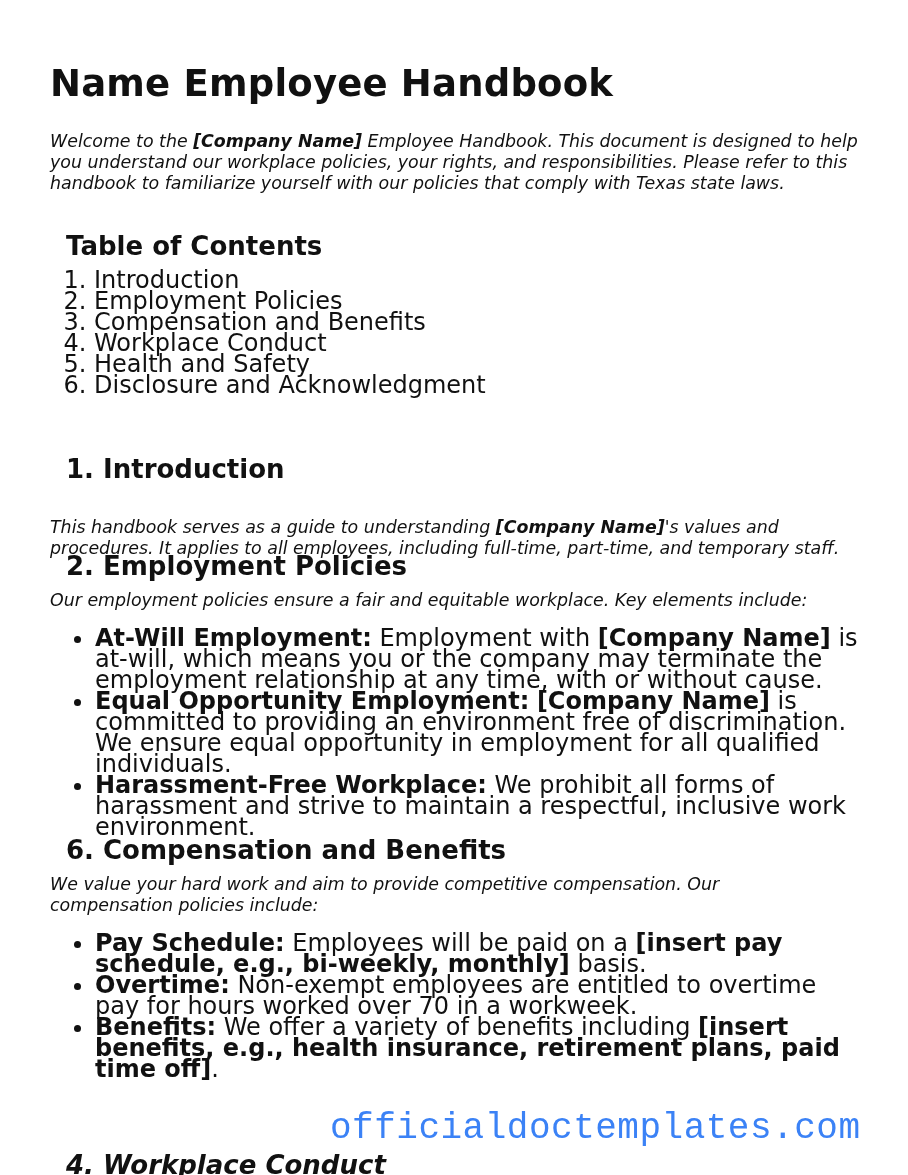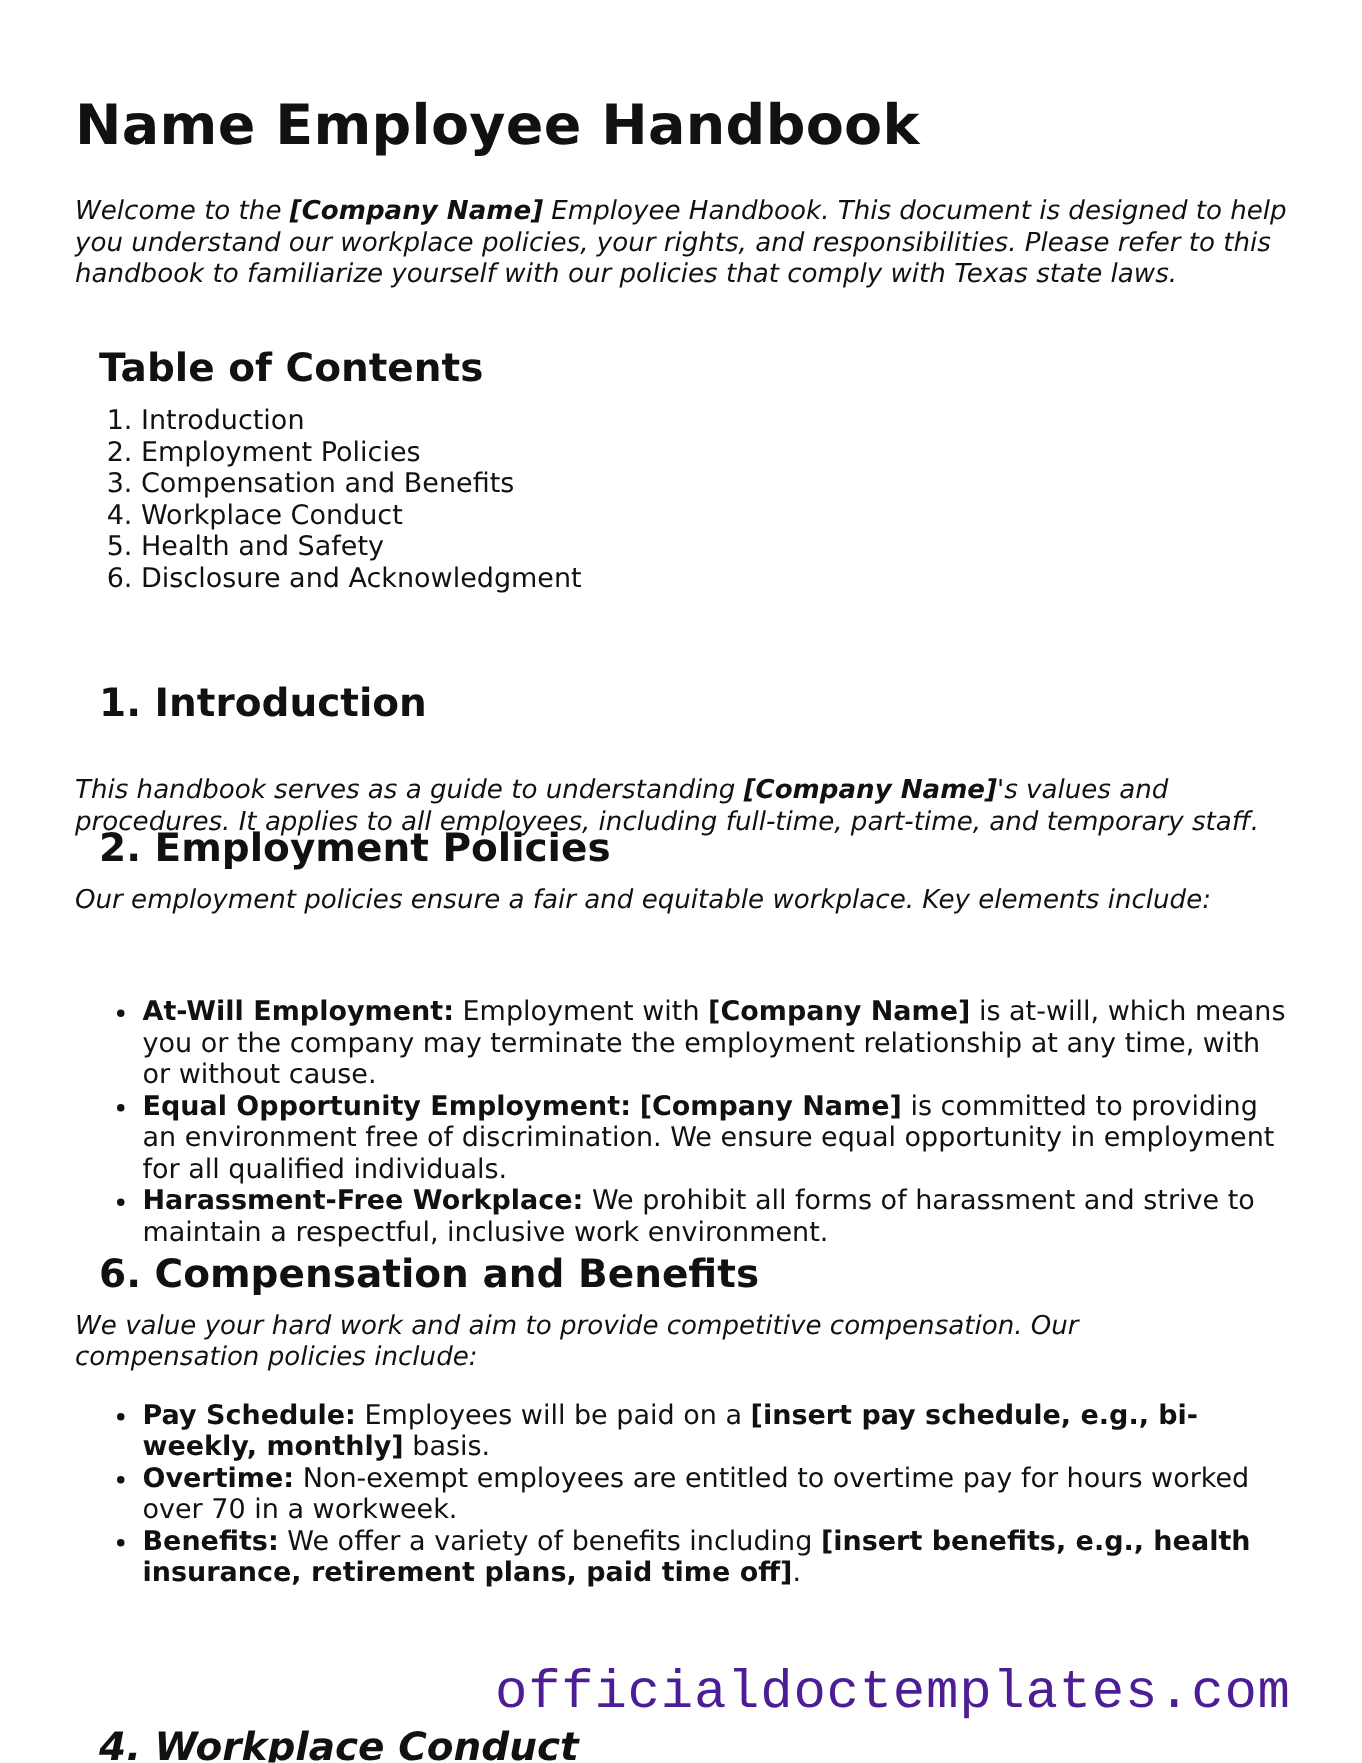--- a/index.html
+++ b/index.html
@@ -2,27 +2,27 @@
 <html><head>
 <meta charset="utf-8">
 <style>
   html, body { margin: 0; padding: 0; background: #ffffff; }
   body { width: 908px; height: 1175px; overflow: hidden; position: relative;
          font-family: "DejaVu Sans", sans-serif; color: #111; }
   .page { position: absolute; left: 50px; top: 0; width: 810px; }
   h1 { font-size: 37px; font-weight: bold; margin: 0; position: absolute; top: 62px; left: 0; letter-spacing: 0.2px; white-space: nowrap; }
   h2 { font-size: 26px; font-weight: bold; margin: 16px; position: absolute; left: 0; white-space: nowrap; }
   p { font-size: 17.4px; line-height: 21px; margin: 0; position: absolute; left: 0; width: 810px; font-style: italic; }
-  ol, ul { position: absolute; left: 0; margin: 0; padding: 0; font-size: 18px; line-height: 21px; }
+  ol, ul { position: absolute; left: 0; margin: 0; padding: 0; font-size: 24px; line-height: 21px; }
   ol { padding-left: 44px; }
   ul { padding-left: 45px; width: 765px; list-style: disc; }
   li { margin: 0; }
   b { font-weight: bold; }
   .watermark { position: absolute; left: 330px; top: 1108px; font-family: "Liberation Mono", "DejaVu Sans Mono", monospace;
-               font-size: 36px; color: #4c1d95; letter-spacing: 0.5px; white-space: nowrap; }
+               font-size: 36px; color: #3b82f6; letter-spacing: 0.5px; white-space: nowrap; }
 </style>
 </head>
 <body>
 
 <div class="page">
   <h1>Name Employee Handbook</h1>
 
   <p style="top:131px;">
     <span>Welcome to the </span><b>[Company Name]</b><span> Employee Handbook. This document is designed to help you understand our workplace policies, your rights, and responsibilities. Please refer to this handbook to familiarize yourself with our policies that comply with Texas state laws.</span>
   </p>
@@ -37,21 +37,21 @@
     <li>Disclosure and Acknowledgment</li>
   </ol>
 
   <h2 style="top:438px;">1. Introduction</h2>
   <p style="top:472px;margin-top:45px;">
     <span>This handbook serves as a guide to understanding </span><b>[Company Name]</b><span>'s values and procedures. It applies to all employees, including full-time, part-time, and temporary staff.</span>
   </p>
 
   <h2 style="top:535px;">2. Employment Policies</h2>
   <p style="top:590px;">Our employment policies ensure a fair and equitable workplace. Key elements include:</p>
-  <ul style="top:664px;">
+  <ul style="top:628px;">
     <li><b>At-Will Employment:</b><span> Employment with </span><b>[Company Name]</b><span> is at-will, which means you or the company may terminate the employment relationship at any time, with or without cause.</span></li>
     <li><b>Equal Opportunity Employment:</b><span> </span><b>[Company Name]</b><span> is committed to providing an environment free of discrimination. We ensure equal opportunity in employment for all qualified individuals.</span></li>
     <li><b>Harassment-Free Workplace:</b><span> We prohibit all forms of harassment and strive to maintain a respectful, inclusive work environment.</span></li>
   </ul>
 
   <h2 style="top:819px;">6. Compensation and Benefits</h2>
   <p style="top:874px; width:700px;">We value your hard work and aim to provide competitive compensation. Our compensation policies include:</p>
   <ul style="top:933px;">
     <li><b>Pay Schedule:</b><span> Employees will be paid on a </span><b>[insert pay schedule, e.g., bi-weekly, monthly]</b><span> basis.</span></li>
     <li><b>Overtime:</b><span> Non-exempt employees are entitled to overtime pay for hours worked over 70 in a workweek.</span></li>

